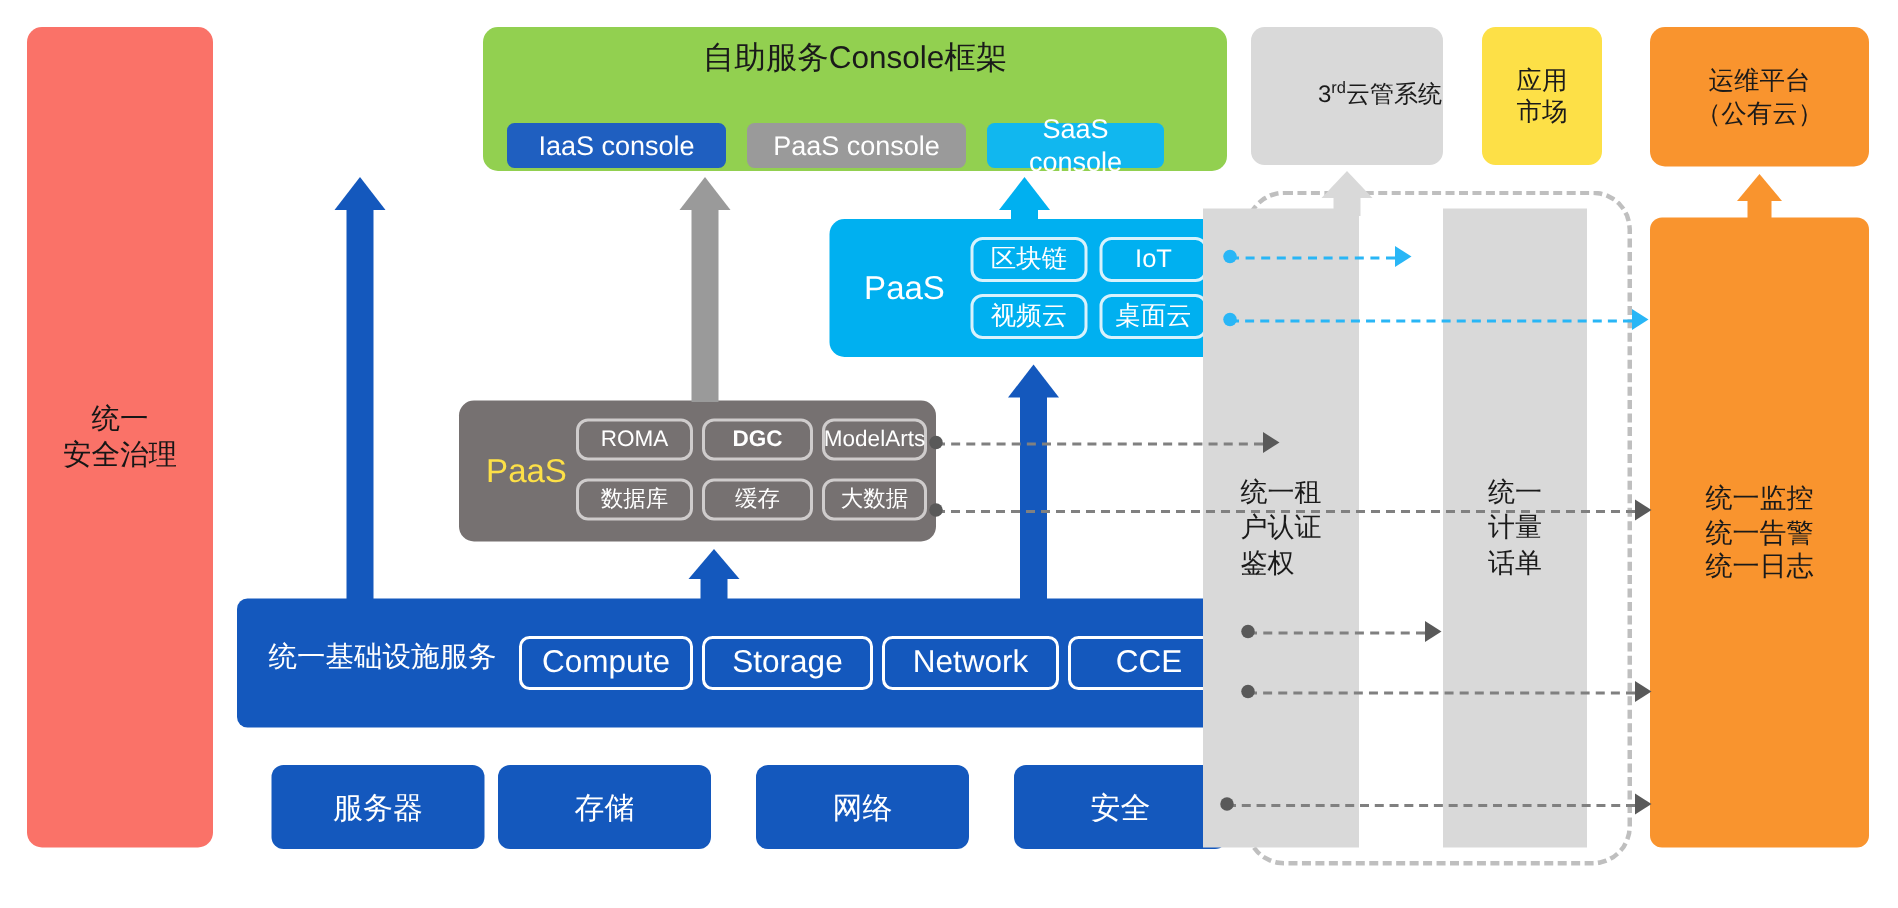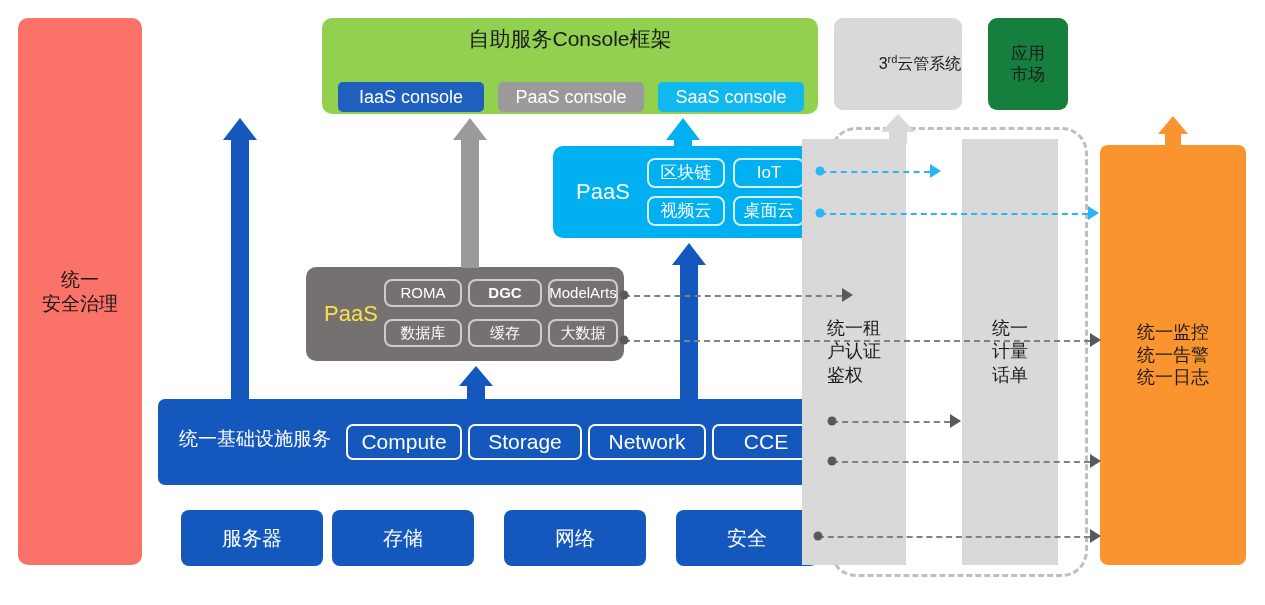--- a/index.html
+++ b/index.html
@@ -69,34 +69,34 @@
     display: flex;
     align-items: center;
     justify-content: center;
     border-radius: 5px;
     color: #ffffff;
     font-size: 18px;
     padding: 0 10px;
   }
   #chip-iaas { left: 16px;  width: 146px; background: #1f5fc0; }
   #chip-paas { left: 176px; width: 146px; background: #9a9a9a; }
-  #chip-saas { left: 336px; width: 146px; background: #11b7ef; }
+  #chip-saas { left: 336px; width: 118px; background: #11b7ef; }
 
   
   #third-party-cloud {
     left: 834px; top: 18px; width: 128px; height: 92px;
     background: #d9d9d9;
     border-radius: 9px;
     font-size: 16px;
     color: #1a1a1a;
     padding-left: 44px;
   }
   #app-market {
     left: 988px; top: 18px; width: 80px; height: 92px;
-    background: #15803d;
+    background: #fde047;
     border-radius: 9px;
     font-size: 17px;
     color: #1a1a1a;
   }
 
   
   #ops-platform {
     left: 1100px; top: 18px; width: 146px; height: 93px;
     background: #f9942e;
     border-radius: 10px;
@@ -344,20 +344,23 @@
   </div>
 
   <div class="box" id="third-party-cloud">
     <span><span>3</span><sup style="font-size:11px">rd</sup><span>云管系统</span></span>
   </div>
 
   <div class="box" id="app-market">
     <span>应用<br>市场</span>
   </div>
 
+  <div class="box" id="ops-platform">
+    <span>运维平台<br>（公有云）</span>
+  </div>
 
   <div class="box" id="ops-column">
     <span>统一监控<br>统一告警<br>统一日志</span>
   </div>
 
   <div class="box" id="saas-block">
     <div class="layer-label">PaaS</div>
     <div class="saas-chip" id="saas-chip-0">区块链</div>
     <div class="saas-chip" id="saas-chip-1">IoT</div>
     <div class="saas-chip" id="saas-chip-2">视频云</div>

